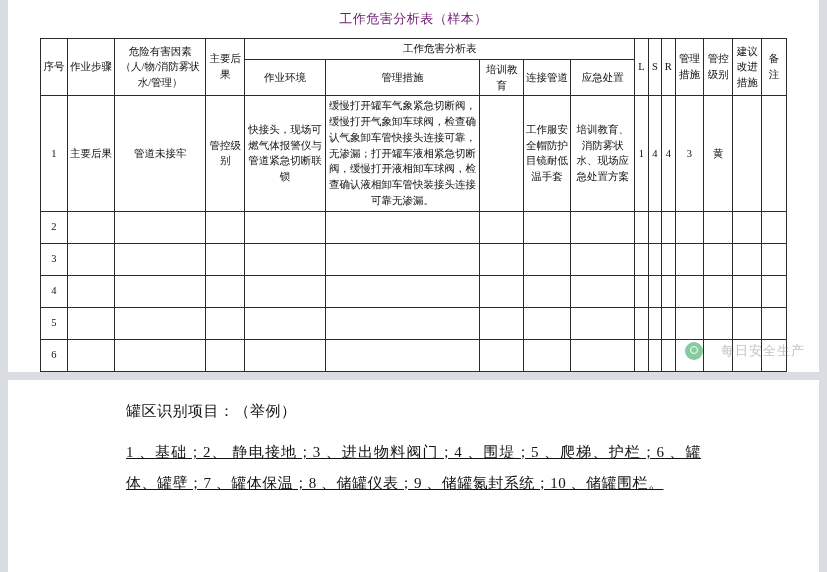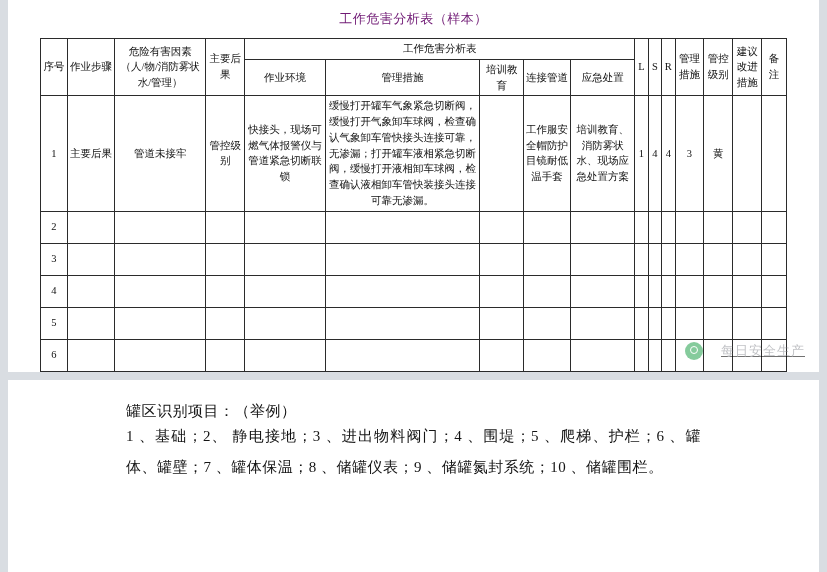--- a/index.html
+++ b/index.html
@@ -68,21 +68,20 @@
   .vcol { width: 13px; }
   .empty-row td { height: 27px; }
   .watermark {
     position: absolute;
     right: 14px;
     bottom: 12px;
     display: flex;
     align-items: center;
     gap: 18px;
     opacity: 0.55;
-    text-decoration: underline;
   }
   .wm-logo {
     width: 18px;
     height: 18px;
     border-radius: 50%;
     background: #23a24d;
     position: relative;
     flex: none;
   }
   .wm-logo:after {
@@ -101,28 +100,30 @@
     color: #8d9096;
     letter-spacing: 1px;
     font-family: "Liberation Sans", sans-serif;
   }
   .bottom-body {
     padding: 22px 60px 0 118px;
     color: #141414;
   }
   .bottom-title {
     font-size: 15px;
+    margin-bottom: 16px;
     letter-spacing: 0.5px;
   }
   .bottom-para {
     font-size: 15px;
     line-height: 2.05;
     letter-spacing: 0.5px;
     text-align: justify;
     max-width: 575px;
+    text-decoration: underline;
   }
 </style>
 </head>
 <body>
 
 <div class="page">
 
   <div class="card card-top">
     <div class="doc-title">工作危害分析表（样本）</div>
 

